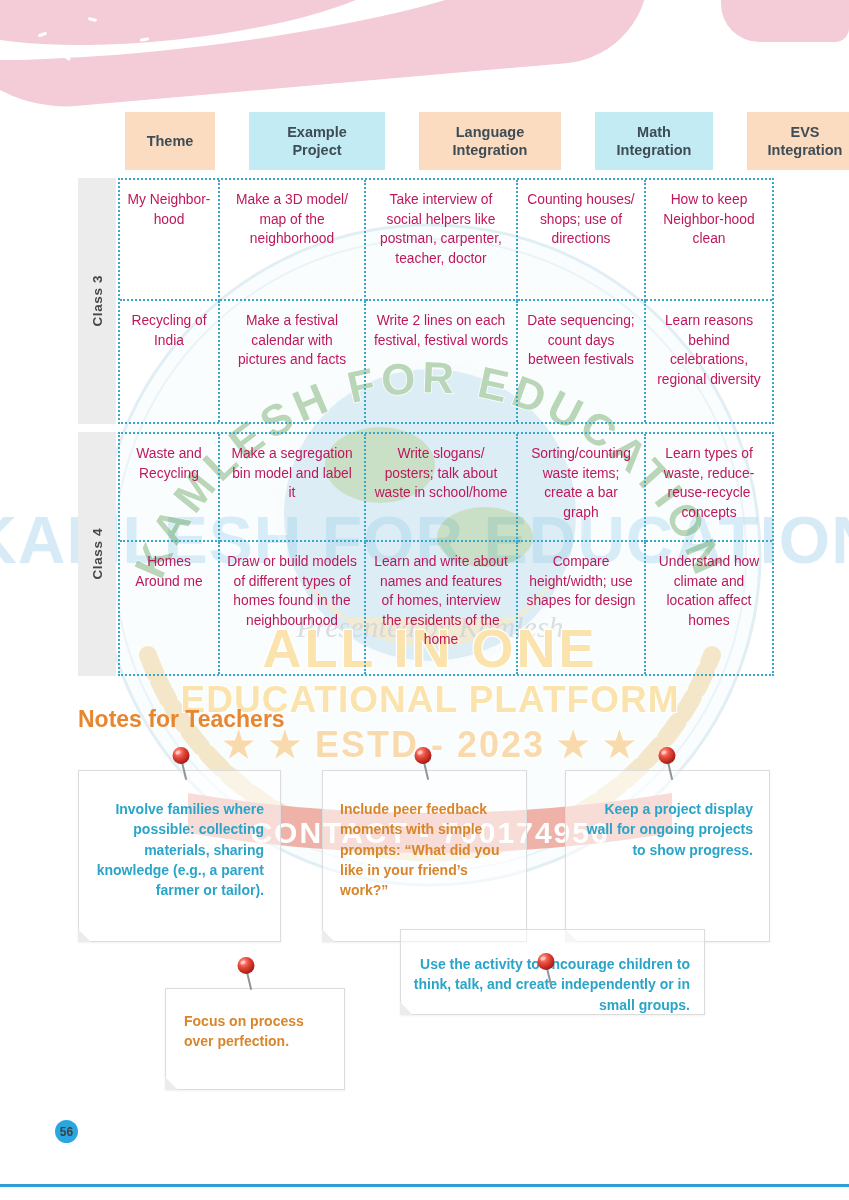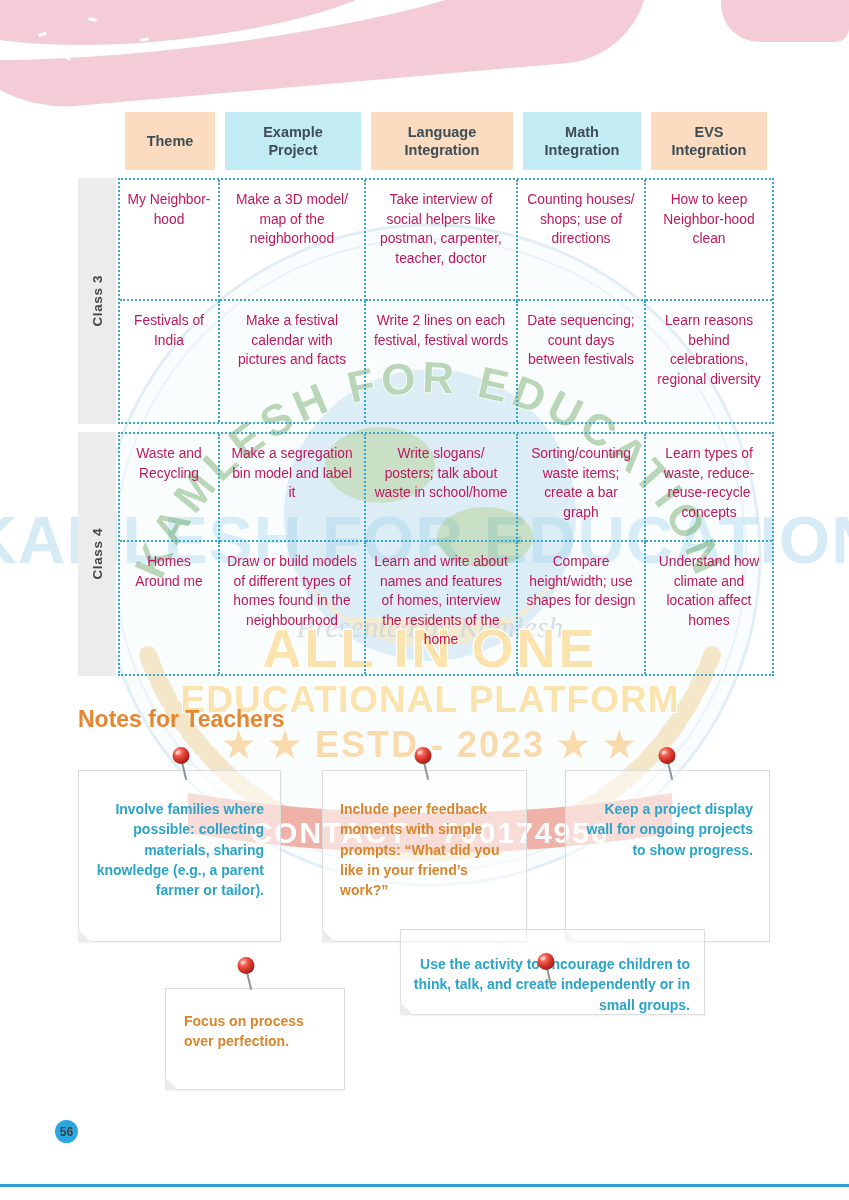--- a/index.html
+++ b/index.html
@@ -16,21 +16,21 @@
   .pink-top{position:absolute;top:-64px;left:-60px;width:460px;height:104px;background:#f3ccd8;border-radius:50%;transform:rotate(-6deg);}
   .pink-corner{position:absolute;top:0;right:0;width:128px;height:42px;background:#f3ccd8;border-radius:0 0 14px 38px;}
   .dash{position:absolute;width:9px;height:3px;background:#fff;border-radius:2px;}
 
   
   .giant{position:absolute;top:502px;left:50%;transform:translateX(-50%);white-space:nowrap;font-size:66px;font-weight:bold;letter-spacing:1px;color:#cde7f4;opacity:.8;}
   .logo{position:absolute;left:60px;top:185px;width:740px;height:740px;}
   .presented{font-family:"Liberation Serif",serif;font-style:italic;}
 
   
-  .thead{position:absolute;left:120px;top:112px;width:652px;height:58px;display:grid;grid-template-columns:100px 146px 152px 128px 126px;}
+  .thead{position:absolute;left:120px;top:112px;width:652px;height:58px;display:grid;grid-template-columns:100px 146px 152px 128px 126px;gap:24px;}
   .hcell{margin:0 5px;display:flex;align-items:center;justify-content:center;text-align:center;font-weight:bold;font-size:14.5px;color:#3e4c55;line-height:1.25;padding:0 13px;}
   .hdr-peach{background:#fbdcc1;}
   .hdr-blue{background:#c3ebf4;}
   .classcol{position:absolute;left:78px;width:38px;background:#ececec;display:flex;align-items:center;justify-content:center;}
   .classcol span{writing-mode:vertical-rl;transform:rotate(180deg);font-weight:bold;font-size:13.5px;color:#474747;letter-spacing:.6px;}
   .tgrid{position:absolute;left:118px;width:656px;display:grid;grid-template-columns:100px 146px 152px 128px 126px;border:2px dotted #3aa7c9;background:transparent;}
   #block1{top:178px;grid-template-rows:121px 121px;}
   #block2{top:432px;grid-template-rows:108px 132px;}
   #class3{top:178px;height:246px;}
   #class4{top:432px;height:244px;}
@@ -125,21 +125,21 @@
 
     <div class="classcol" id="class3">
       <span>Class 3</span>
     </div>
     <div class="tgrid" id="block1">
       <div class="cell rb">My Neighbor-hood</div>
       <div class="cell rb">Make a 3D model/ map of the neighborhood</div>
       <div class="cell rb">Take interview of social helpers like postman, carpenter, teacher, doctor</div>
       <div class="cell rb">Counting houses/ shops; use of directions</div>
       <div class="cell rb last">How to keep Neighbor-hood clean</div>
-      <div class="cell">Festivals of India</div>
+      <div class="cell">Recycling of India</div>
       <div class="cell">Make a festival calendar with pictures and facts</div>
       <div class="cell">Write 2 lines on each festival, festival words</div>
       <div class="cell">Date sequencing; count days between festivals</div>
       <div class="cell last">Learn reasons behind celebrations, regional diversity</div>
     </div>
 
     <div class="classcol" id="class4">
       <span>Class 4</span>
     </div>
     <div class="tgrid" id="block2">

